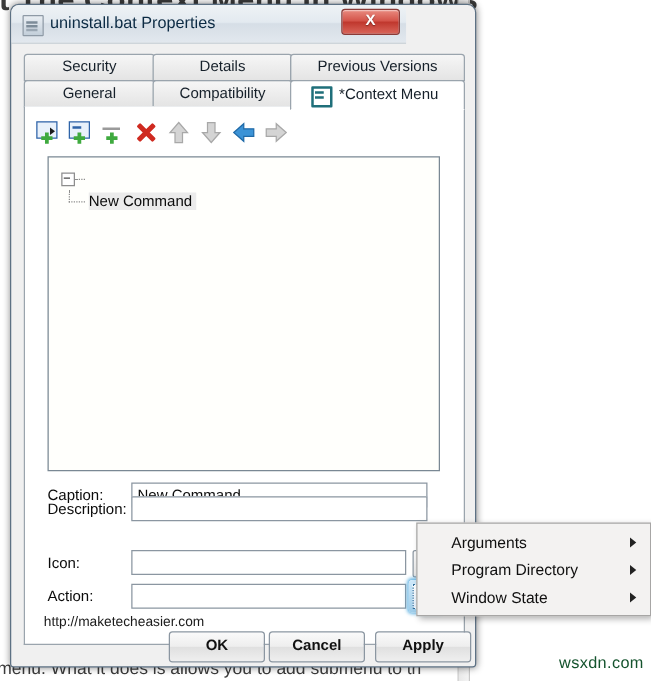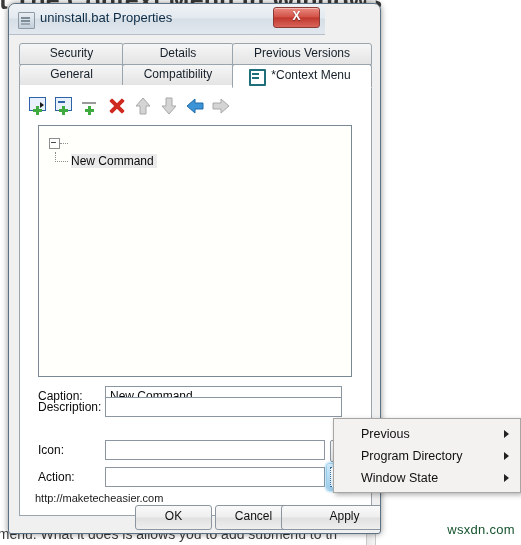--- a/index.html
+++ b/index.html
@@ -383,21 +383,21 @@
     font-size: 11px;
     color: #1a1a1a;
     white-space: nowrap;
     margin-top: 12px;
   }
 
   
   .footer {
     position: absolute;
     left: 0; top: 513px;
-    width: 371px; height: 16px;
+    width: 371px; height: 16px; font-weight: bold;
   }
   .fbtn {
     position: absolute;
     top: -12px;
     width: 75px; height: 23px;
     background: linear-gradient(to bottom,#fafafa 0%,#eeeeee 48%,#e0e0e0 52%,#efefef 100%);
     border: 1px solid #8b96a1;
     border-radius: 3px;
     font-size: 12px;
     color: #111111;
@@ -558,27 +558,27 @@
           <div class="btn-dropdown"></div>
         </div>
       </div>
 
       <div class="panel-url">http://maketecheasier.com</div>
     </div>
 
     <div class="footer">
       <div class="fbtn" style="left:126px;">OK</div>
       <div class="fbtn" style="left:206px;">Cancel</div>
-      <div class="fbtn" style="left:272px;padding-left:25px;">Apply</div>
+      <div class="fbtn" style="left:291px;">Apply</div>
     </div>
   </div>
 
   <div class="ctxmenu">
     <div class="ctxitem">
-      <span>Previous</span>
+      <span>Arguments</span>
       <span class="ctx-sub"></span>
     </div>
     <div class="ctxitem">
       <span>Program Directory</span>
       <span class="ctx-sub"></span>
     </div>
     <div class="ctxitem">
       <span>Window State</span>
       <span class="ctx-sub"></span>
     </div>

